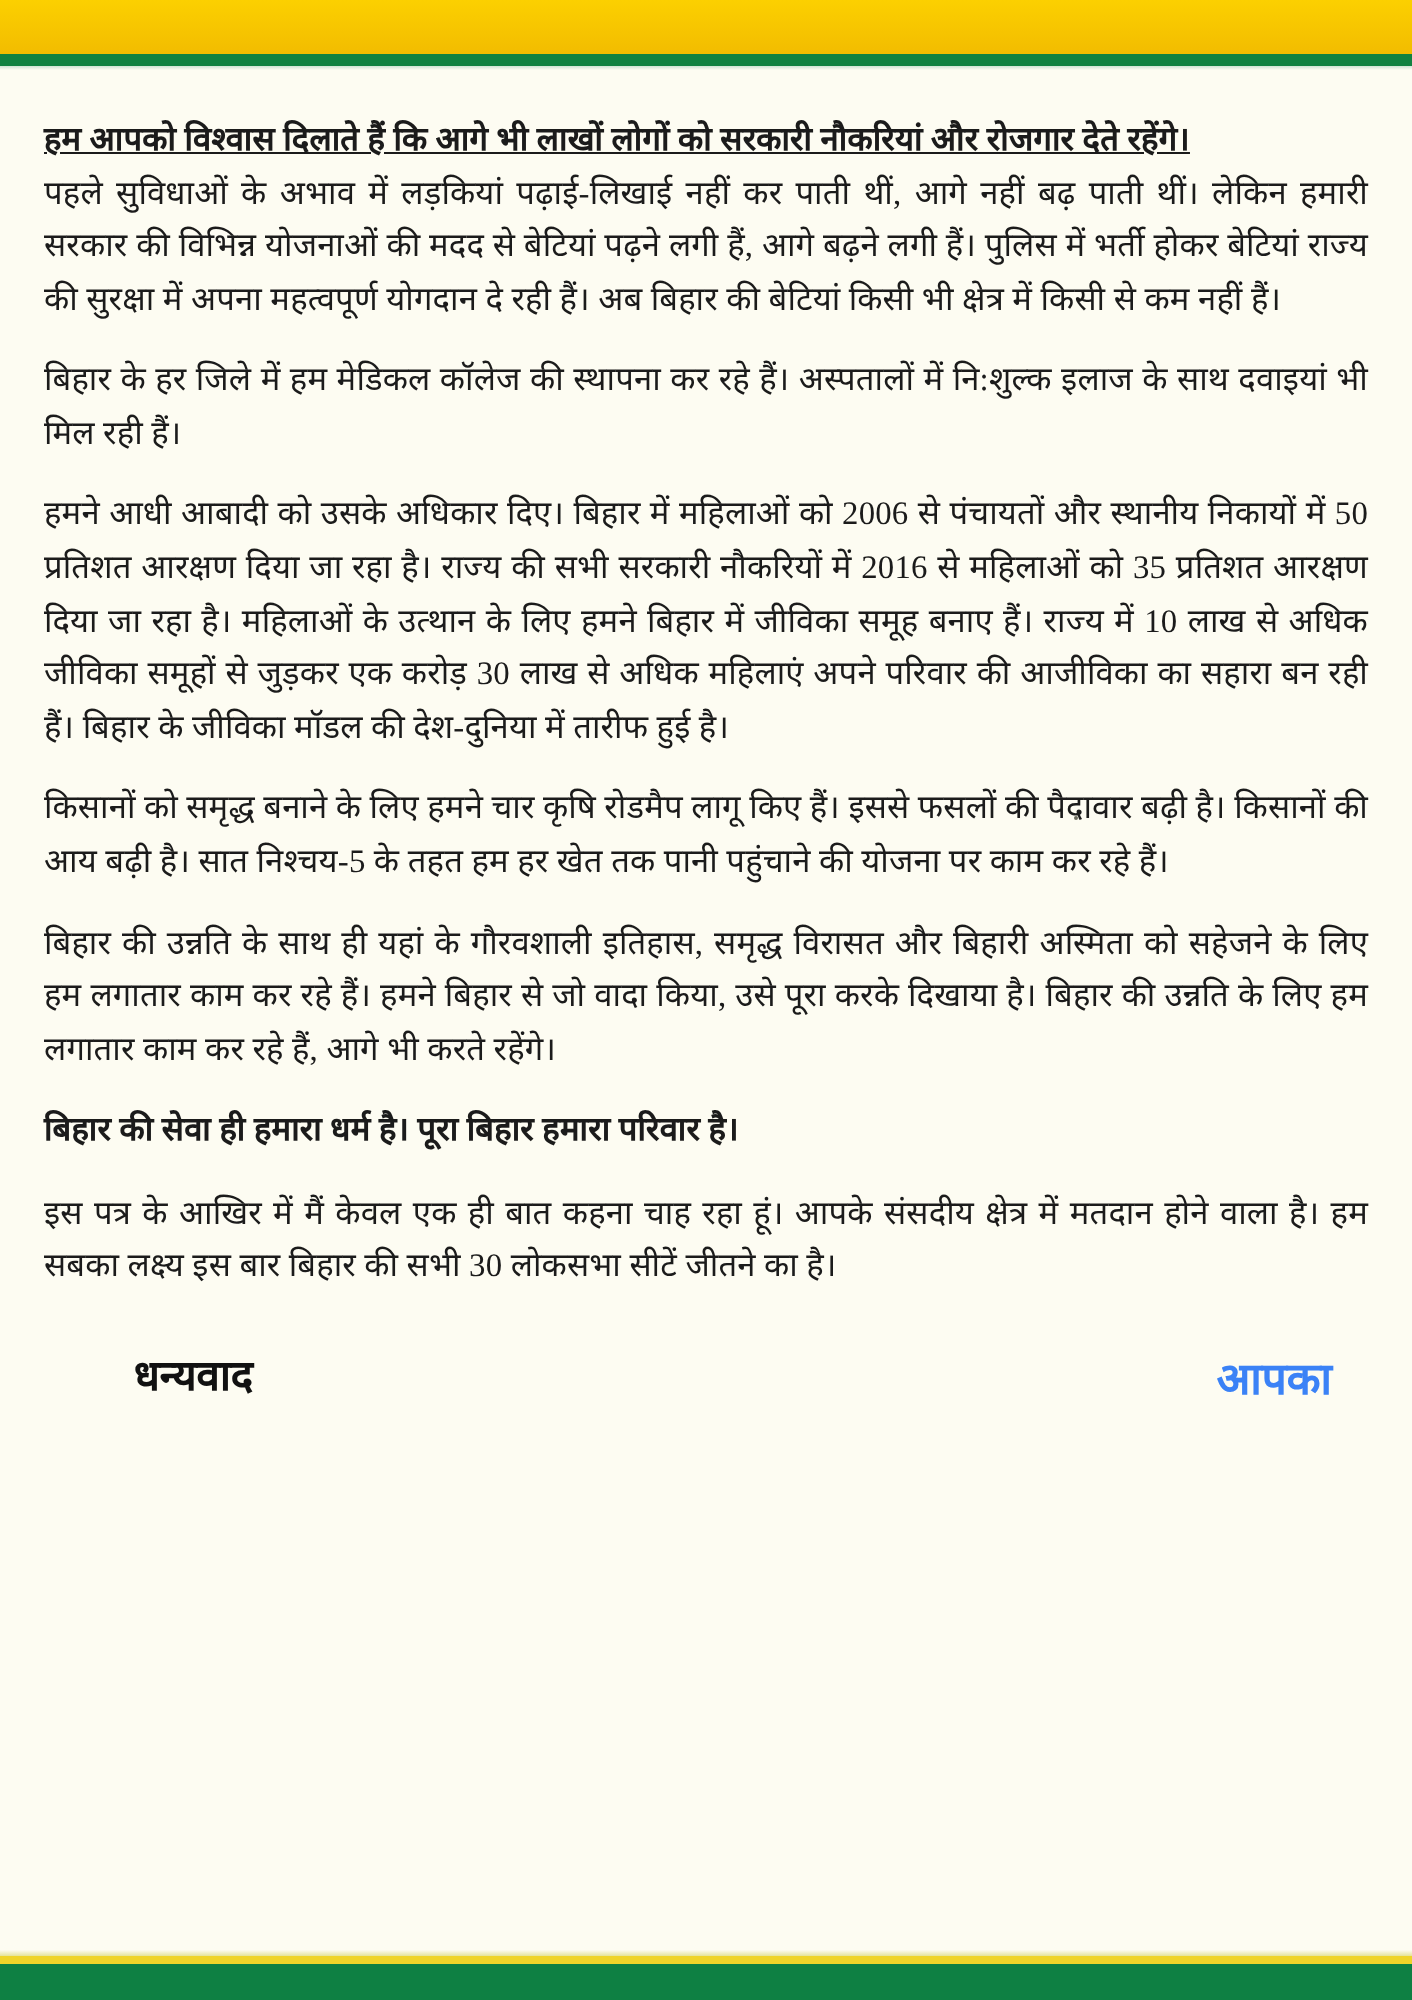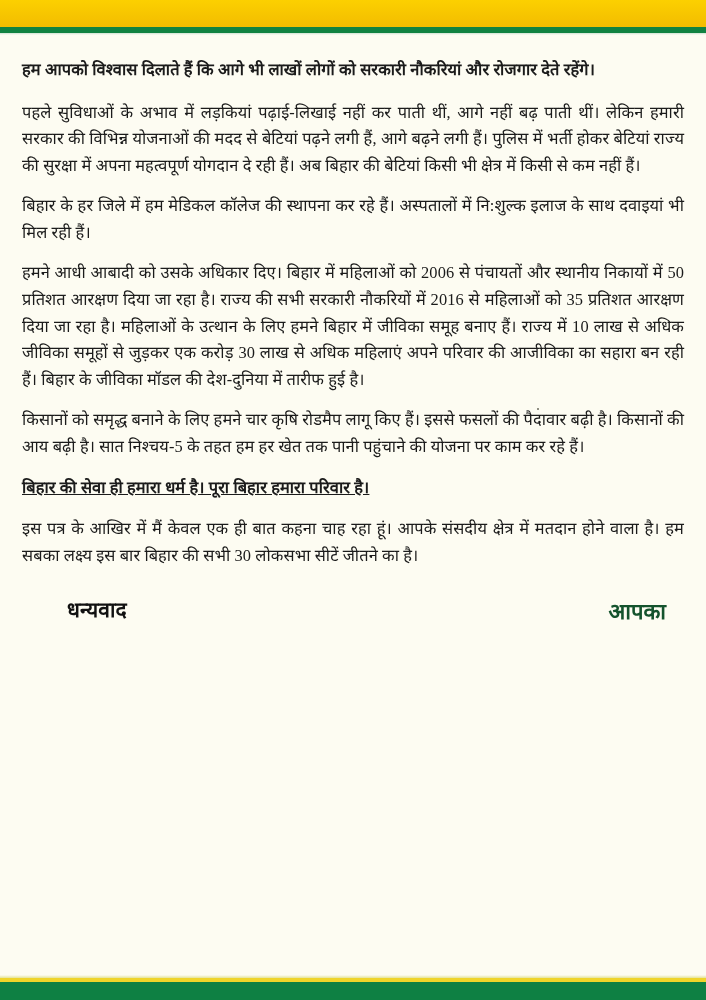--- a/index.html
+++ b/index.html
@@ -74,25 +74,25 @@
     color: #1b1b1b;
     text-align: justify;
     text-justify: inter-word;
     letter-spacing: 0.1px;
   }
   .para.bold {
     font-weight: bold;
     text-align: left;
   }
   .para.lead {
-    margin-bottom: 16px;
+    margin-bottom: 0;
+    text-decoration: underline;
   }
   .para.tight {
     margin-bottom: 15px;
-    text-decoration: underline;
   }
 
   
   .speck {
     position: absolute;
     width: 2px;
     height: 2px;
     background: #6b6b5e;
     border-radius: 50%;
     left: 537px;
@@ -114,21 +114,21 @@
     padding-bottom: 4px;
     margin-left: 27px;
   }
   .signoff {
     text-align: center;
     line-height: 1.42;
   }
   .signoff .yours {
     font-size: 22px;
     font-weight: bold;
-    color: #14532d;
+    color: #3b82f6;
   }
   .signoff .name {
     font-size: 25px;
     font-weight: bold;
     color: #111;
   }
 </style>
 </head>
 <body>
 
@@ -143,20 +143,21 @@
   <p class="para bold lead">हम आपको विश्वास दिलाते हैं कि आगे भी लाखों लोगों को सरकारी नौकरियां और रोजगार देते रहेंगे।</p>
 
   <p class="para">पहले सुविधाओं के अभाव में लड़कियां पढ़ाई-लिखाई नहीं कर पाती थीं, आगे नहीं बढ़ पाती थीं। लेकिन हमारी सरकार की विभिन्न योजनाओं की मदद से बेटियां पढ़ने लगी हैं, आगे बढ़ने लगी हैं। पुलिस में भर्ती होकर बेटियां राज्य की सुरक्षा में अपना महत्वपूर्ण योगदान दे रही हैं। अब बिहार की बेटियां किसी भी क्षेत्र में किसी से कम नहीं हैं।</p>
 
   <p class="para">बिहार के हर जिले में हम मेडिकल कॉलेज की स्थापना कर रहे हैं। अस्पतालों में नि:शुल्क इलाज के साथ दवाइयां भी मिल रही हैं।</p>
 
   <p class="para">हमने आधी आबादी को उसके अधिकार दिए। बिहार में महिलाओं को 2006 से पंचायतों और स्थानीय निकायों में 50 प्रतिशत आरक्षण दिया जा रहा है। राज्य की सभी सरकारी नौकरियों में 2016 से महिलाओं को 35 प्रतिशत आरक्षण दिया जा रहा है। महिलाओं के उत्थान के लिए हमने बिहार में जीविका समूह बनाए हैं। राज्य में 10 लाख से अधिक जीविका समूहों से जुड़कर एक करोड़ 30 लाख से अधिक महिलाएं अपने परिवार की आजीविका का सहारा बन रही हैं। बिहार के जीविका मॉडल की देश-दुनिया में तारीफ हुई है।</p>
 
   <p class="para">किसानों को समृद्ध बनाने के लिए हमने चार कृषि रोडमैप लागू किए हैं। इससे फसलों की पैदावार बढ़ी है। किसानों की आय बढ़ी है। सात निश्चय-5 के तहत हम हर खेत तक पानी पहुंचाने की योजना पर काम कर रहे हैं।</p>
 
+  <p class="para">बिहार की उन्नति के साथ ही यहां के गौरवशाली इतिहास, समृद्ध विरासत और बिहारी अस्मिता को सहेजने के लिए हम लगातार काम कर रहे हैं। हमने बिहार से जो वादा किया, उसे पूरा करके दिखाया है। बिहार की उन्नति के लिए हम लगातार काम कर रहे हैं, आगे भी करते रहेंगे।</p>
 
   <p class="para bold tight">बिहार की सेवा ही हमारा धर्म है। पूरा बिहार हमारा परिवार है।</p>
 
   <p class="para">इस पत्र के आखिर में मैं केवल एक ही बात कहना चाह रहा हूं। आपके संसदीय क्षेत्र में मतदान होने वाला है। हम सबका लक्ष्य इस बार बिहार की सभी 30 लोकसभा सीटें जीतने का है।</p>
 
 
   <div class="signature-block">
     <div class="thanks">धन्यवाद</div>
     <div class="signoff">
       <div class="yours">आपका</div>

